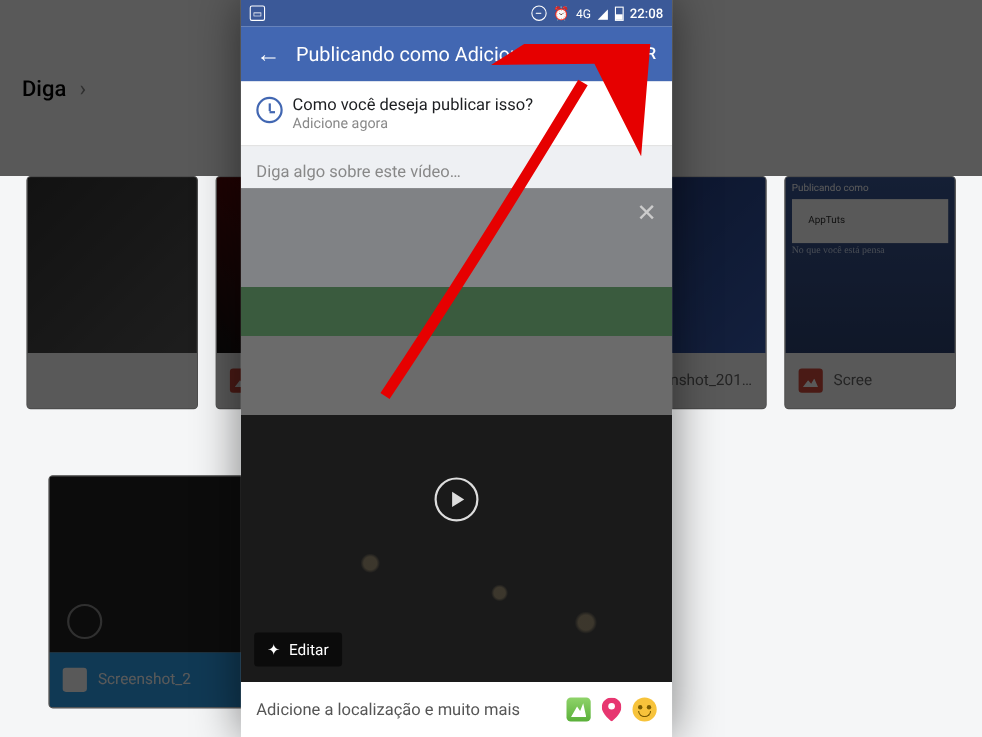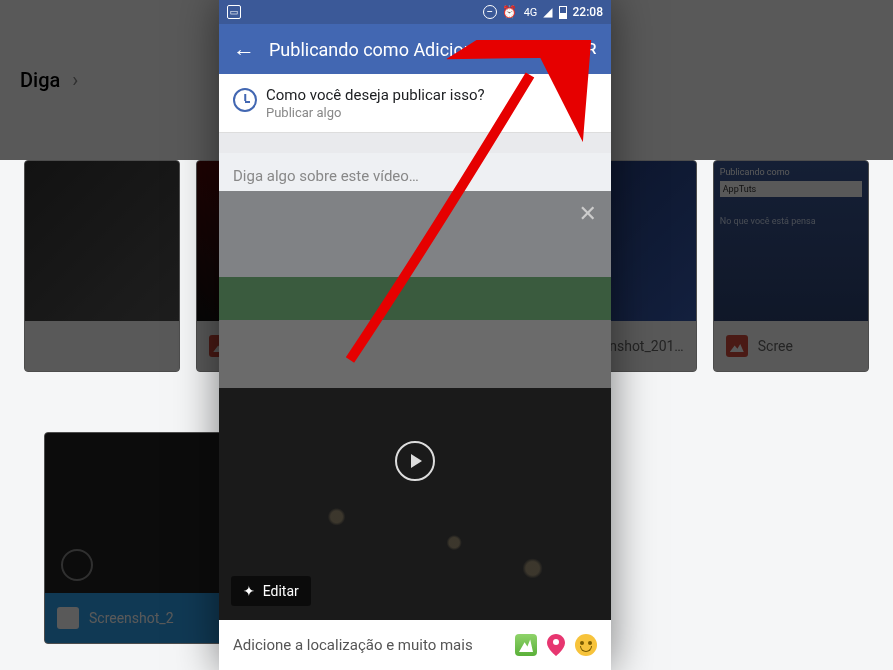--- a/index.html
+++ b/index.html
@@ -38,21 +38,21 @@
 .appbar-title{flex:1;font-size:18px;}
 .publish-btn{font-size:15px;font-weight:500;letter-spacing:.5px;}
 
 .sched-row{background:#ffffff;padding:12px 14px;display:flex;gap:9px;align-items:flex-start;border-bottom:1px solid #ddd;}
 .clock-ic{width:24px;height:24px;border:2px solid #4267b2;border-radius:50%;position:relative;margin-top:2px;}
 .clock-ic::before{content:"";position:absolute;width:1.5px;height:7px;background:#4267b2;left:50%;top:4px;transform:translateX(-50%);}
 .clock-ic::after{content:"";position:absolute;width:5px;height:1.5px;background:#4267b2;left:50%;top:11px;}
 .sched-txt .q{font-size:15px;color:#1c1e21;}
 .sched-txt .a{font-size:13px;color:#888;margin-top:1px;}
 
-.caption-area{padding:14px 14px 6px;font-size:15px;color:#888; background:#eef0f3;margin-top:20px;}
+.caption-area{padding:14px 14px 6px;font-size:15px;color:#888; background:#eef0f3;}
 .video-wrap{position:relative;flex:1;min-height:350px;background:linear-gradient(#808285 0 20%,#3a5b3e 20% 30%,#6b6b6b 30% 46%,#1a1a1a 46% 100%);}
 .video-wrap::after{content:"";position:absolute;inset:60% 0 0 0;background:radial-gradient(circle at 30% 40%,rgba(255,220,150,.15) 2%,transparent 3%),radial-gradient(circle at 60% 55%,rgba(255,220,150,.15) 2%,transparent 3%),radial-gradient(circle at 80% 70%,rgba(255,220,150,.15) 2%,transparent 3%);}
 .x-btn{position:absolute;right:14px;top:10px;color:#ccc;font-size:22px;}
 .play-btn{position:absolute;left:50%;top:63%;transform:translate(-50%,-50%);width:40px;height:40px;border:2px solid #ddd;border-radius:50%;display:flex;align-items:center;justify-content:center;color:#ddd;}
 .play-btn::after{content:"";width:0;height:0;border-left:11px solid #ddd;border-top:7px solid transparent;border-bottom:7px solid transparent;margin-left:3px;}
 .edit-chip{position:absolute;left:12px;bottom:14px;background:rgba(0,0,0,.55);color:#fff;padding:7px 12px;border-radius:3px;font-size:14px;display:flex;gap:8px;align-items:center;}
 .wand{font-size:14px;}
 
 .loc-row{background:#fff;padding:14px;display:flex;align-items:center;gap:24px;}
 .loc-txt{flex:1;font-size:15px;color:#555;line-height:1.25;}
@@ -93,22 +93,22 @@
     <div class="card icons">
       <div class="thumb"></div>
       <div class="cap">
           <span class="pic-icon"></span>
           <span>creenshot_201…</span>
         </div>
     </div>
     <div class="card fb">
       <div class="thumb" style="padding:6px;color:#fff;font-size:9px;">
         <div>Publicando como</div>
-        <div style="background:#fff;color:#333;padding:3px;margin-top:4px;">AppTuts</div>
-        <div style="color:#cdd9ef;margin-top:19px;">No que você está pensa</div>
+        <div style="background:#fff;color:#333;padding:15px;margin-top:4px;">AppTuts</div>
+        <div style="color:#cdd9ef;margin-top:1px;font-family:Liberation Serif, serif;">No que você está pensa</div>
       </div>
       <div class="cap">
           <span class="pic-icon"></span>
           <span>Scree</span>
         </div>
     </div>
   </div>
   <div class="bg-row bg-row2">
     <div class="card wide vid">
       <div class="thumb"></div>
@@ -141,21 +141,21 @@
   <div class="appbar">
     <span class="back-arrow">←</span>
     <span class="appbar-title">Publicando como Adicione</span>
     <span class="publish-btn">PUBLICAR</span>
   </div>
 
   <div class="sched-row">
     <span class="clock-ic"></span>
     <div class="sched-txt">
       <div class="q">Como você deseja publicar isso?</div>
-      <div class="a">Publicar algo</div>
+      <div class="a">Adicione agora</div>
     </div>
   </div>
 
   <div class="caption-area">Diga algo sobre este vídeo…</div>
 
   <div class="video-wrap">
     <span class="x-btn">✕</span>
     <span class="play-btn"></span>
     <span class="edit-chip">
       <span class="wand">✦</span>

